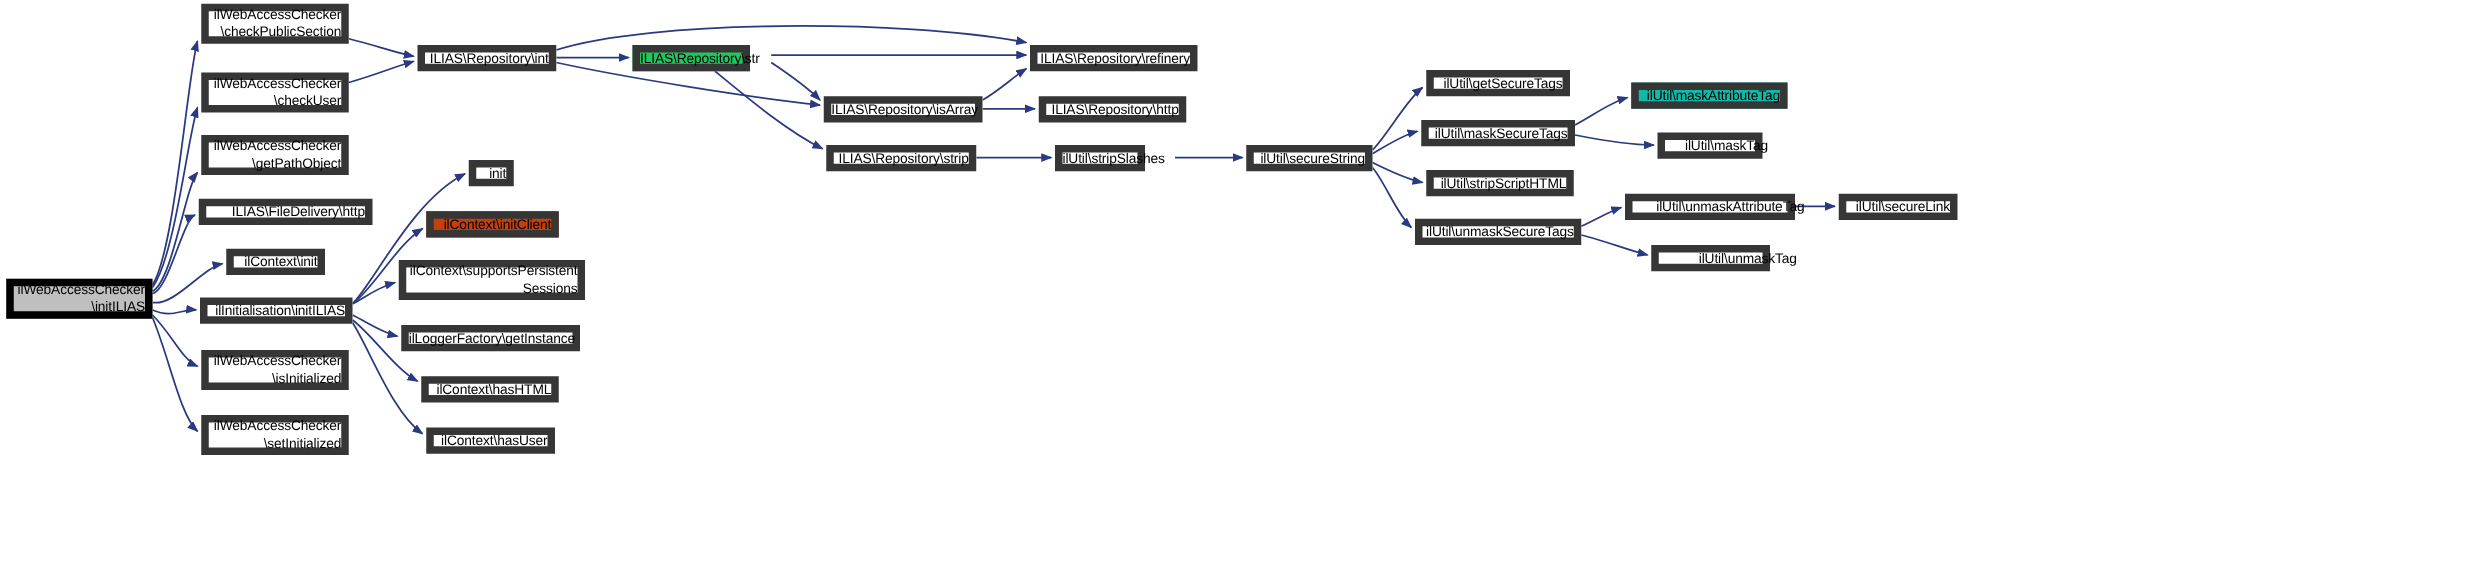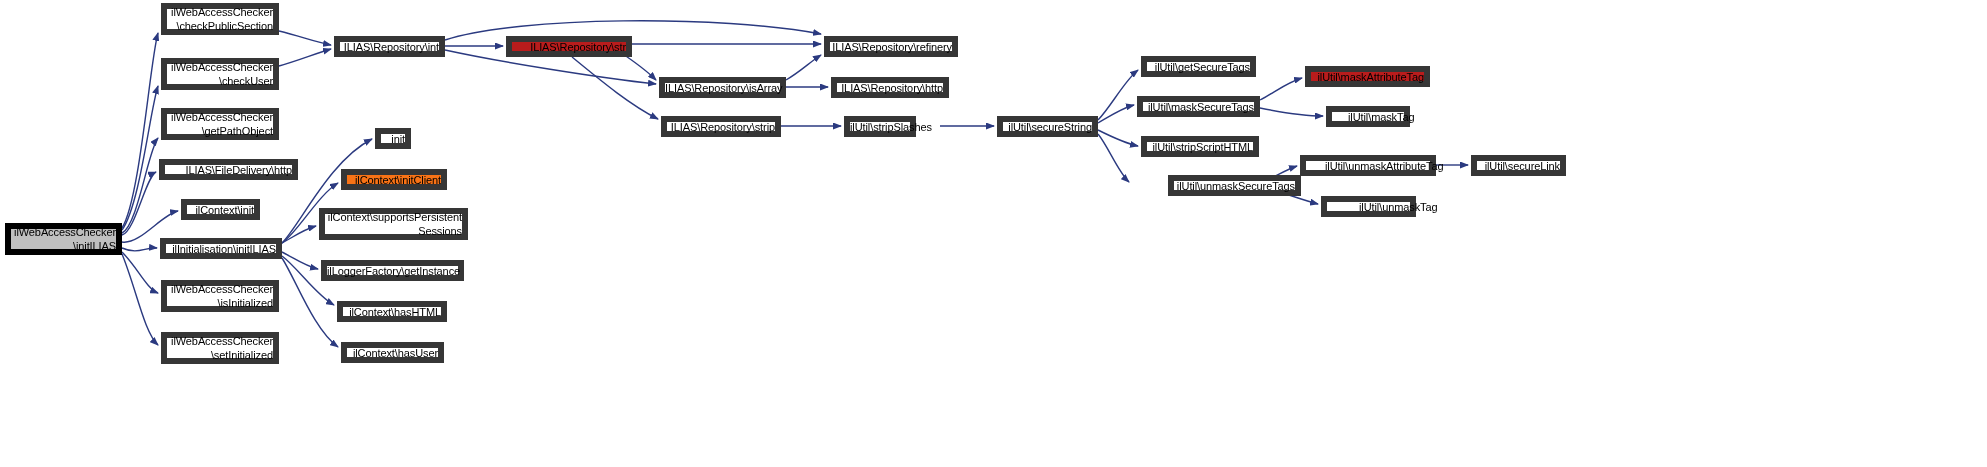--- a/index.html
+++ b/index.html
@@ -107,36 +107,36 @@
 \getPathObject</span></div>
       <div class="node" style="left: 159px; top: 159px; width: 139px; height: 21px; border-color: rgb(54, 54, 54); background: rgb(255, 255, 255);"><span class="node-label">ILIAS\FileDelivery\http</span></div>
       <div class="node" style="left: 181px; top: 199px; width: 79px; height: 21px; border-color: rgb(54, 54, 54); background: rgb(255, 255, 255);"><span class="node-label">ilContext\init</span></div>
       <div class="node" style="left: 160px; top: 238px; width: 122px; height: 21px; border-color: rgb(54, 54, 54); background: rgb(255, 255, 255);"><span class="node-label">ilInitialisation\initILIAS</span></div>
       <div class="node" style="left: 161px; top: 280px; width: 118px; height: 32px; border-color: rgb(54, 54, 54); background: rgb(255, 255, 255);"><span class="node-label">ilWebAccessChecker
 \isInitialized</span></div>
       <div class="node" style="left: 161px; top: 332px; width: 118px; height: 32px; border-color: rgb(54, 54, 54); background: rgb(255, 255, 255);"><span class="node-label">ilWebAccessChecker
 \setInitialized</span></div>
       <div class="node" style="left: 334px; top: 36px; width: 111px; height: 21px; border-color: rgb(54, 54, 54); background: rgb(255, 255, 255);"><span class="node-label">ILIAS\Repository\int</span></div>
       <div class="node" style="left: 375px; top: 128px; width: 36px; height: 21px; border-color: rgb(54, 54, 54); background: rgb(255, 255, 255);"><span class="node-label">init</span></div>
-      <div class="node" style="left: 341px; top: 169px; width: 106px; height: 21px; border-color: rgb(54, 54, 54); background: #f97316;"><span class="node-label">ilContext\initClient</span></div>
+      <div class="node" style="left: 341px; top: 169px; width: 106px; height: 21px; border-color: rgb(54, 54, 54); background: #c2410c;"><span class="node-label">ilContext\initClient</span></div>
       <div class="node" style="left: 319px; top: 208px; width: 149px; height: 32px; border-color: rgb(54, 54, 54); background: rgb(255, 255, 255);"><span class="node-label">ilContext\supportsPersistent
 Sessions</span></div>
       <div class="node" style="left: 321px; top: 260px; width: 143px; height: 21px; border-color: rgb(54, 54, 54); background: rgb(255, 255, 255);"><span class="node-label">ilLoggerFactory\getInstance</span></div>
       <div class="node" style="left: 337px; top: 301px; width: 110px; height: 21px; border-color: rgb(54, 54, 54); background: rgb(255, 255, 255);"><span class="node-label">ilContext\hasHTML</span></div>
       <div class="node" style="left: 341px; top: 342px; width: 103px; height: 21px; border-color: rgb(54, 54, 54); background: rgb(255, 255, 255);"><span class="node-label">ilContext\hasUser</span></div>
-      <div class="node" style="left: 506px; top: 36px; width: 126px; height: 21px; border-color: rgb(54, 54, 54); background: #b91c1c;"><span class="node-label">ILIAS\Repository\str</span></div>
+      <div class="node" style="left: 506px; top: 36px; width: 94px; height: 21px; border-color: rgb(54, 54, 54); background: #22c55e;"><span class="node-label">ILIAS\Repository\str</span></div>
       <div class="node" style="left: 659px; top: 77px; width: 127px; height: 21px; border-color: rgb(54, 54, 54); background: rgb(255, 255, 255);"><span class="node-label">ILIAS\Repository\isArray</span></div>
       <div class="node" style="left: 661px; top: 116px; width: 120px; height: 21px; border-color: rgb(54, 54, 54); background: rgb(255, 255, 255);"><span class="node-label">ILIAS\Repository\strip</span></div>
       <div class="node" style="left: 824px; top: 36px; width: 134px; height: 21px; border-color: rgb(54, 54, 54); background: rgb(255, 255, 255);"><span class="node-label">ILIAS\Repository\refinery</span></div>
       <div class="node" style="left: 831px; top: 77px; width: 118px; height: 21px; border-color: rgb(54, 54, 54); background: rgb(255, 255, 255);"><span class="node-label">ILIAS\Repository\http</span></div>
       <div class="node" style="left: 844px; top: 116px; width: 72px; height: 21px; border-color: rgb(54, 54, 54); background: rgb(255, 255, 255);"><span class="node-label">ilUtil\stripSlashes</span></div>
       <div class="node" style="left: 997px; top: 116px; width: 101px; height: 21px; border-color: rgb(54, 54, 54); background: rgb(255, 255, 255);"><span class="node-label">ilUtil\secureString</span></div>
       <div class="node" style="left: 1141px; top: 56px; width: 115px; height: 21px; border-color: rgb(54, 54, 54); background: rgb(255, 255, 255);"><span class="node-label">ilUtil\getSecureTags</span></div>
       <div class="node" style="left: 1137px; top: 96px; width: 123px; height: 21px; border-color: rgb(54, 54, 54); background: rgb(255, 255, 255);"><span class="node-label">ilUtil\maskSecureTags</span></div>
       <div class="node" style="left: 1141px; top: 136px; width: 118px; height: 21px; border-color: rgb(54, 54, 54); background: rgb(255, 255, 255);"><span class="node-label">ilUtil\stripScriptHTML</span></div>
-      <div class="node" style="left: 1132px; top: 175px; width: 133px; height: 21px; border-color: rgb(54, 54, 54); background: rgb(255, 255, 255); margin-left: 36px;"><span class="node-label">ilUtil\unmaskSecureTags</span></div>
-      <div class="node" style="left: 1305px; top: 66px; width: 125px; height: 21px; border-color: rgb(54, 54, 54); background: #b91c1c;"><span class="node-label">ilUtil\maskAttributeTag</span></div>
+      <div class="node" style="left: 1132px; top: 175px; width: 133px; height: 21px; border-color: rgb(54, 54, 54); background: rgb(255, 255, 255);"><span class="node-label">ilUtil\unmaskSecureTags</span></div>
+      <div class="node" style="left: 1305px; top: 66px; width: 125px; height: 21px; border-color: rgb(54, 54, 54); background: #14b8a6;"><span class="node-label">ilUtil\maskAttributeTag</span></div>
       <div class="node" style="left: 1326px; top: 106px; width: 84px; height: 21px; border-color: rgb(54, 54, 54); background: rgb(255, 255, 255); padding-left: 16px;"><span class="node-label">ilUtil\maskTag</span></div>
       <div class="node" style="left: 1300px; top: 155px; width: 136px; height: 21px; border-color: rgb(54, 54, 54); background: rgb(255, 255, 255); padding-left: 19px;"><span class="node-label">ilUtil\unmaskAttributeTag</span></div>
       <div class="node" style="left: 1321px; top: 196px; width: 95px; height: 21px; border-color: rgb(54, 54, 54); background: rgb(255, 255, 255); padding-left: 32px;"><span class="node-label">ilUtil\unmaskTag</span></div>
       <div class="node" style="left: 1471px; top: 155px; width: 95px; height: 21px; border-color: rgb(54, 54, 54); background: rgb(255, 255, 255);"><span class="node-label">ilUtil\secureLink</span></div>
     </div>
 </div>
 
 </body></html>

